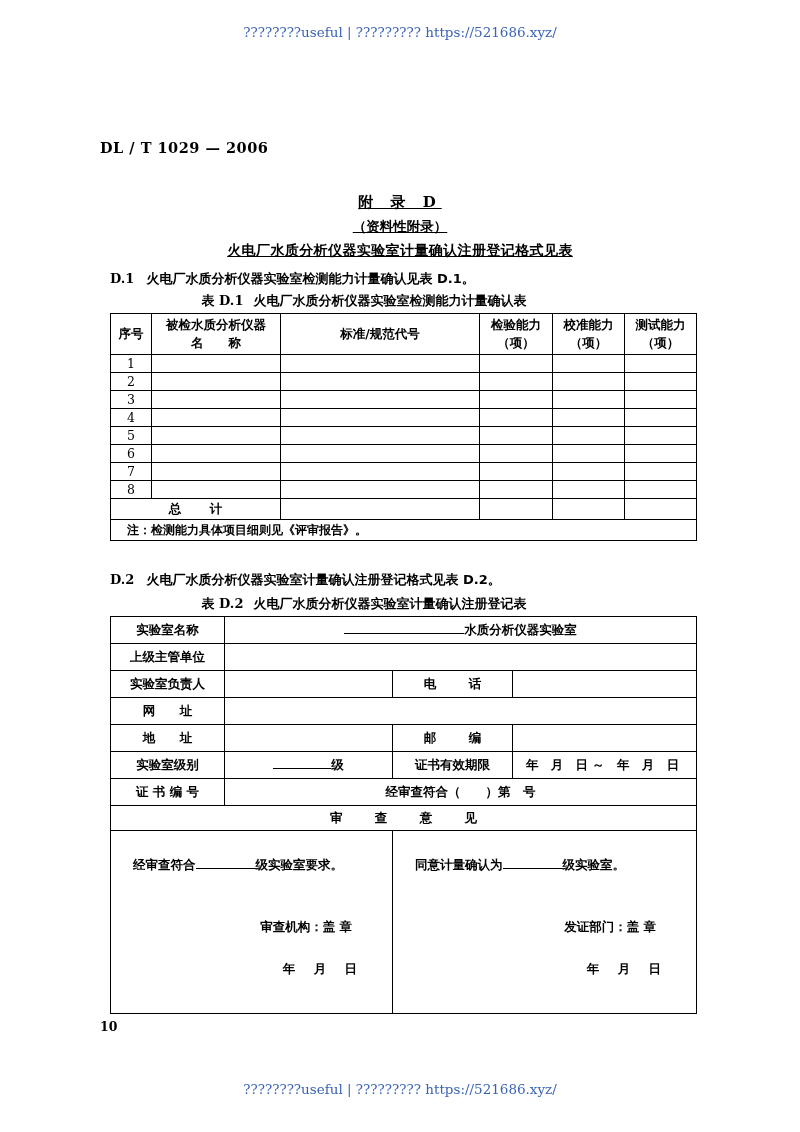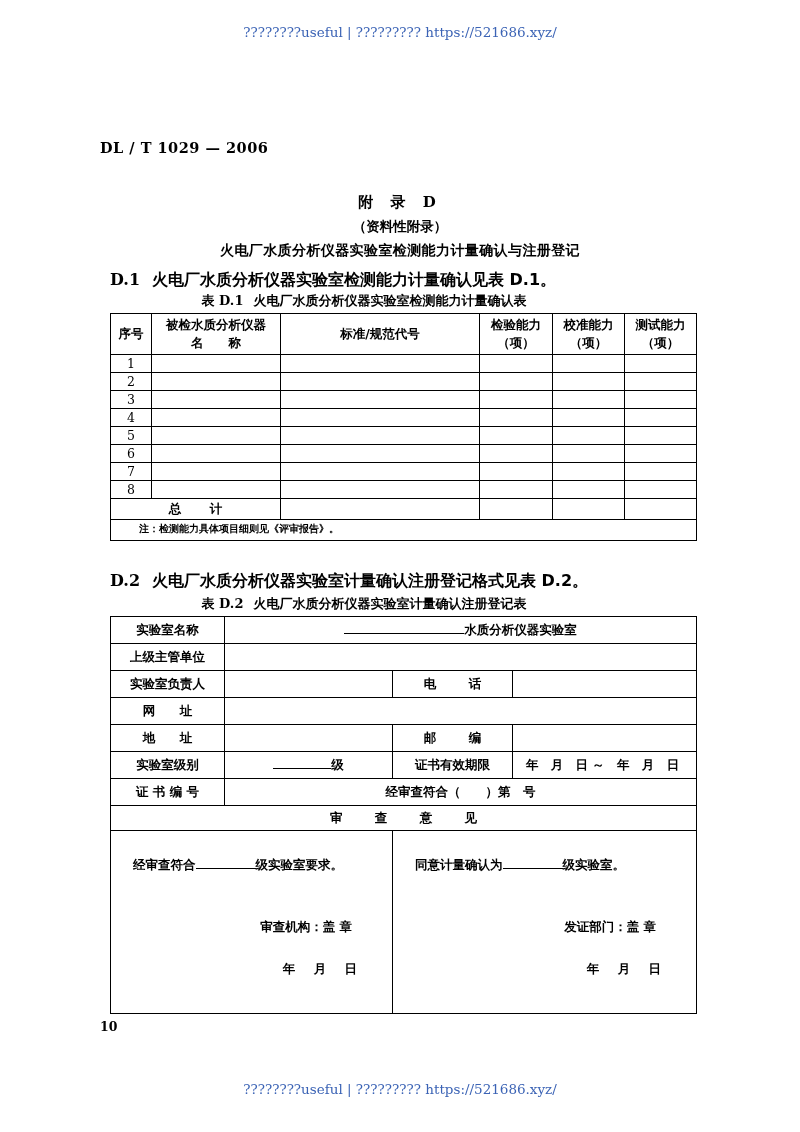--- a/index.html
+++ b/index.html
@@ -48,20 +48,21 @@
     letter-spacing: 0.5px;
   }
 
   
   .appendix-block {
     position: absolute;
     left: 100px;
     top: 193px;
     width: 600px;
     text-align: center;
+    text-decoration: underline;
   }
   .appendix-label {
     font-family: "DejaVu Serif", serif;
     font-weight: bold;
     font-size: 15px;
     letter-spacing: 6px;
     margin-bottom: 6px;
   }
   .appendix-kind {
     font-weight: bold;
@@ -71,21 +72,21 @@
   .appendix-title {
     font-weight: bold;
     font-size: 14px;
     letter-spacing: 0.4px;
   }
 
   
   .clause {
     position: absolute;
     left: 110px;
-    font-size: 16px;
+    font-size: 13px;
     font-weight: bold;
     white-space: nowrap;
   }
   .clause .num {
     font-family: "DejaVu Serif", serif;
     margin-right: 12px;
   }
   .clause-d1 { top: 270px; }
   .clause-d2 { top: 571px; }
 
@@ -128,24 +129,23 @@
     top: 313px;
     width: 586px;
   }
   #table-d1 td { height: 17px; }
   #table-d1 .hdr { height: 40px; }
   #table-d1 .rownum { font-family: "DejaVu Serif", serif; font-weight: normal; font-size: 12.5px; }
   #table-d1 .two-line { line-height: 1.45; }
   #table-d1 .total-cell { letter-spacing: 12px; text-indent: 12px; height: 20px; margin-top: 40px; }
   #table-d1 .note-cell {
     text-align: left;
-    padding-left: 28px;
+    padding-left: 16px;
     height: 20px;
-    font-size: 10px;
-    font-family: Liberation Mono, monospace;
+    font-size: 12px;
   }
 
   
   #table-d2 {
     left: 110px;
     top: 616px;
     width: 586px;
   }
   #table-d2 td { height: 26px; }
   #table-d2 .label { letter-spacing: 0px; }
@@ -211,21 +211,21 @@
 
 <div class="page">
 
   <div class="watermark watermark-top">????????useful | ????????? https://521686.xyz/</div>
 
   <div class="std-code">DL / T 1029 — 2006</div>
 
   <div class="appendix-block">
     <div class="appendix-label">附 录 D</div>
     <div class="appendix-kind">（资料性附录）</div>
-    <div class="appendix-title">火电厂水质分析仪器实验室检测能力计量确认与注册登记</div>
+    <div class="appendix-title">火电厂水质分析仪器实验室计量确认注册登记格式见表</div>
   </div>
 
   <div class="clause clause-d1">
     <span class="num">D.1</span><span>火电厂水质分析仪器实验室检测能力计量确认见表 D.1。</span>
   </div>
 
   <div class="table-caption caption-d1">
     <span class="cap-num">表 D.1</span><span>火电厂水质分析仪器实验室检测能力计量确认表</span>
   </div>
 

